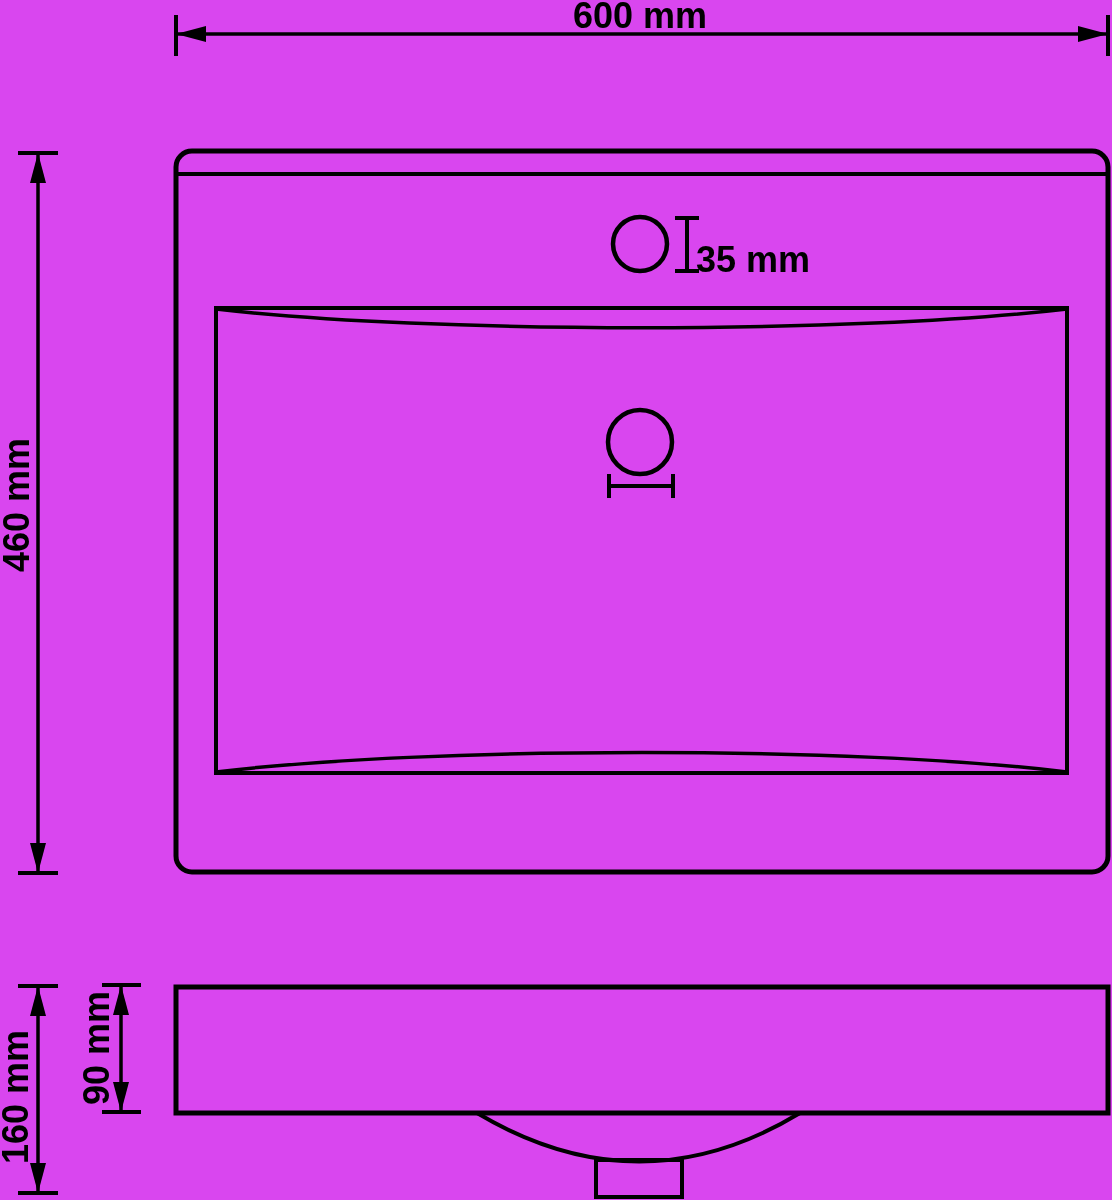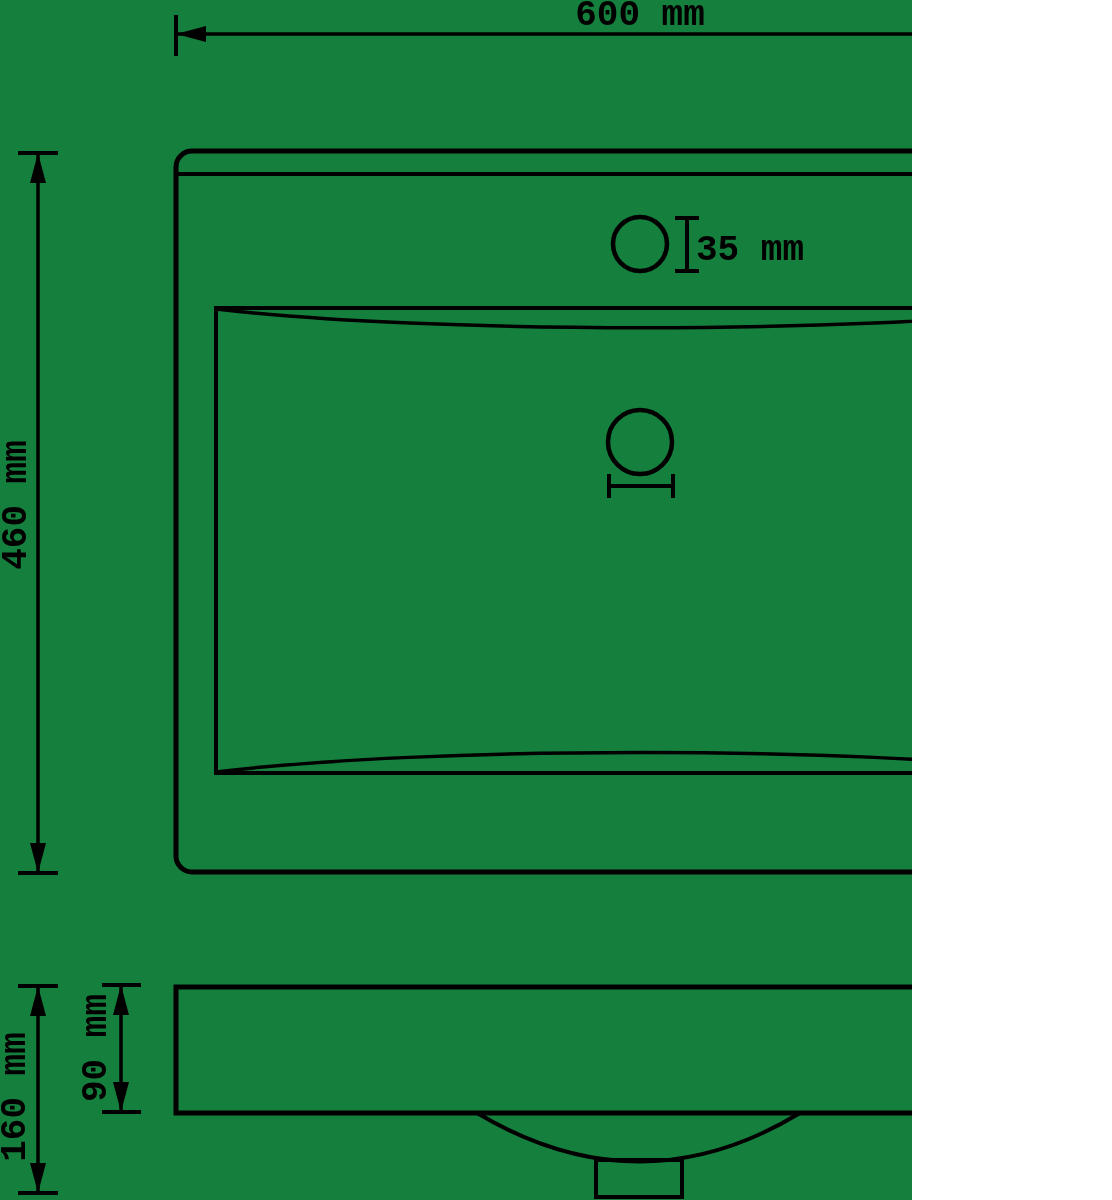--- a/index.html
+++ b/index.html
@@ -2,25 +2,25 @@
 <html><head>
 <meta charset="utf-8">
 <style>
   html, body {
     margin: 0;
     padding: 0;
     background: #ffffff;
   }
   #stage {
     position: relative;
-    width: 912px;
+    width: 1112px;
     height: 1200px;
-    background: #15803d;
+    background: #d946ef;
     overflow: hidden;
-    font-family: Liberation Mono, monospace;
+    font-family: Liberation Sans, sans-serif;
   }
   #drawing {
     position: absolute;
     left: 0;
     top: 0;
   }
   .dim-label {
     position: absolute;
     font-weight: 700;
     font-size: 36px;
@@ -102,20 +102,20 @@
       <line x1="102" y1="1112" x2="141" y2="1112" stroke-width="4"></line>
       <polygon points="121,985 113,1015 129,1015" fill="#000000" stroke="none"></polygon>
       <polygon points="121,1112 113,1082 129,1082" fill="#000000" stroke="none"></polygon>
     </g>
   </svg>
 
   <div class="dim-label centered" style="left:560px; top:-2px; width:160px;">600 mm</div>
 
   <div class="dim-label rot" style="left:-68px; top:487px; width:170px; height:36px;">460 mm</div>
 
-  <div class="dim-label" style="left:696px; top:233px;">35 mm</div>
+  <div class="dim-label" style="left:696px; top:242px;">35 mm</div>
 
 
   <div class="dim-label rot" style="left:-69px; top:1079px; width:170px; height:36px;">160 mm</div>
 
   <div class="dim-label rot" style="left:12px; top:1030px; width:170px; height:36px;">90 mm</div>
 
 </div>
 
 </body></html>

